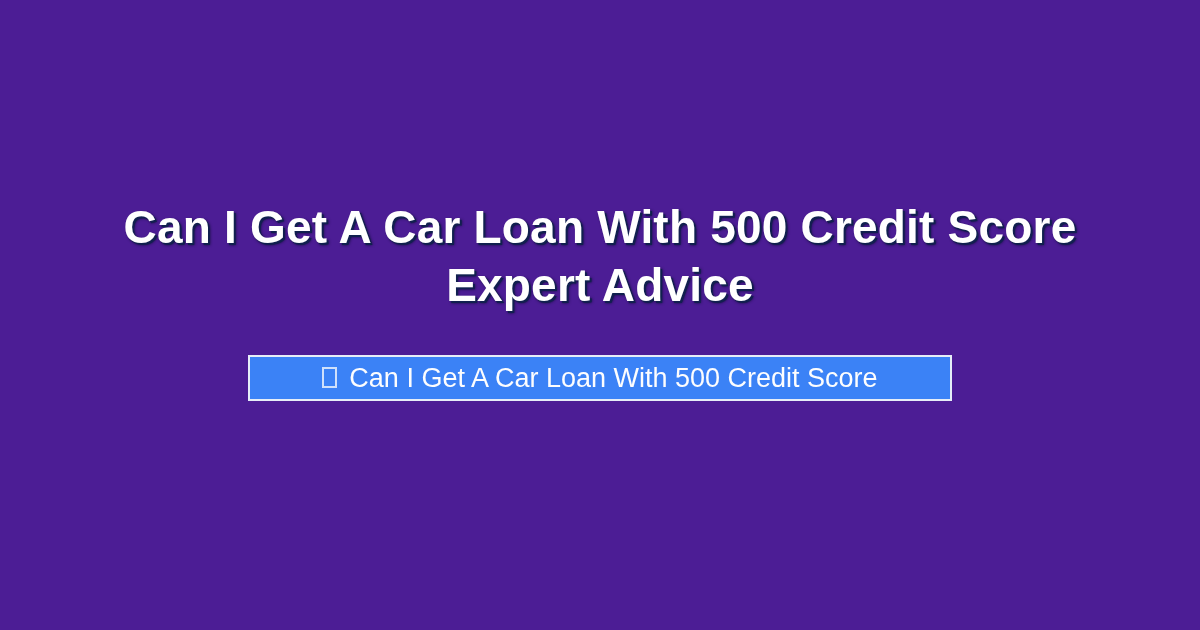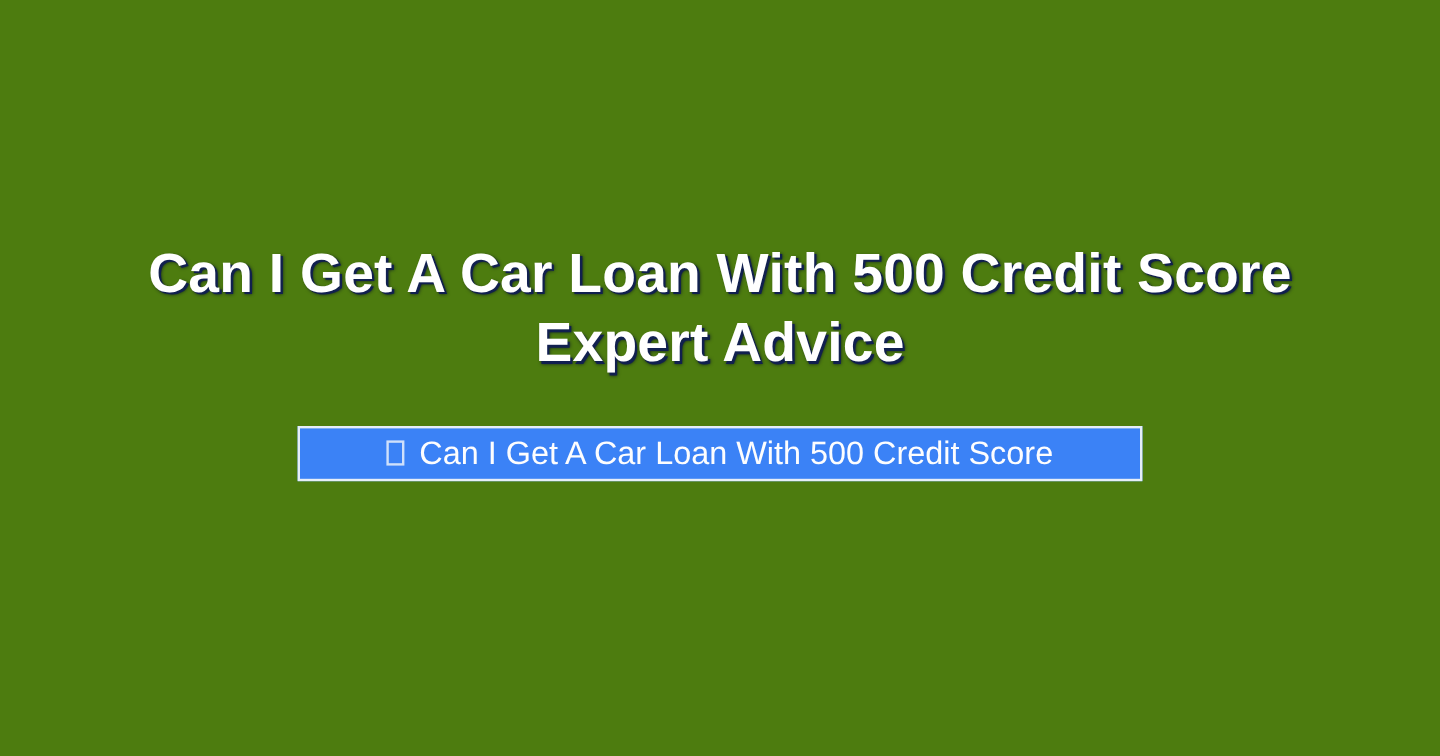--- a/index.html
+++ b/index.html
@@ -13,21 +13,21 @@
     overflow: hidden;
     font-family: "Liberation Sans", sans-serif;
     background: #1F3A8A;
   }
 
   .og-card {
     position: relative;
     box-sizing: border-box;
     width: 1200px;
     height: 630px;
-    background: #4d7c0f;
+    background: #4c1d95;
     display: flex;
     flex-direction: column;
     align-items: center;
     justify-content: flex-start;
   }
 
   .content-stack {
     position: absolute;
     left: 0;
     top: 0;

